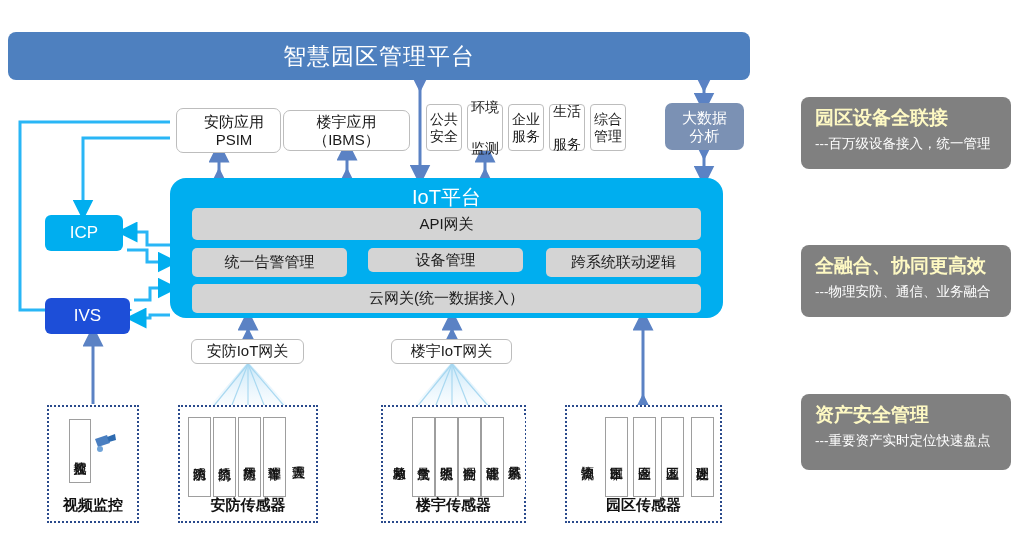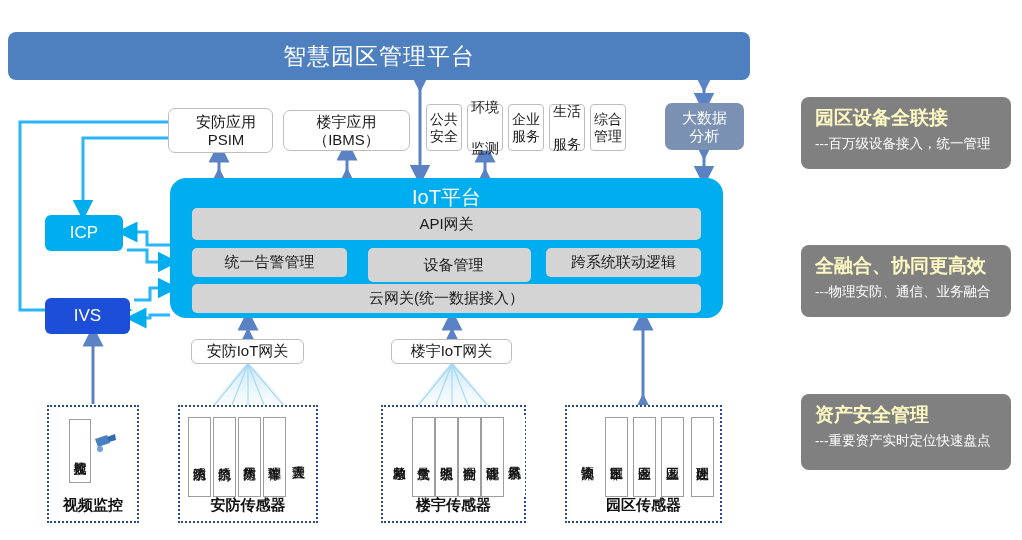--- a/index.html
+++ b/index.html
@@ -118,21 +118,21 @@
         <line x1="452" y1="364" x2="434" y2="410"></line>
       <line x1="452" y1="364" x2="452" y2="410"></line>
         <line x1="452" y1="364" x2="470" y2="410"></line>
       <line x1="452" y1="364" x2="490" y2="408"></line>
     </g>
   </g>
 </svg>
 
 <div class="abs" id="platform-banner">智慧园区管理平台</div>
 
-<div class="abs app-box" style="left:168px;top:108px;width:105px;height:45px;flex-direction:column;padding-left:11px;">
+<div class="abs app-box" style="left:176px;top:108px;width:105px;height:45px;flex-direction:column;padding-left:11px;">
   <span>安防应用</span>
   <span>PSIM</span>
 </div>
 
 <div class="abs app-box" style="left:283px;top:110px;width:127px;height:41px;">楼宇应用（IBMS）</div>
 
 <div class="abs app-box app-sm" style="left:426px;top:104px;width:36px;height:47px;flex-direction:column;">
   <span>公共</span>
   <span>安全</span>
 </div>
@@ -158,21 +158,21 @@
   <span>分析</span>
 </div>
 
 <div class="abs" id="icp-box">ICP</div>
 <div class="abs" id="ivs-box">IVS</div>
 
 <div class="abs" id="iot-platform">
   <div id="iot-title">IoT平台</div>
   <div class="iot-card" style="left:22px;top:30px;width:509px;height:32px;">API网关</div>
   <div class="iot-card" style="left:22px;top:70px;width:155px;height:29px;">统一告警管理</div>
-  <div class="iot-card" style="left:198px;top:70px;width:155px;height:34px;padding-left:8px;">设备管理</div>
+  <div class="iot-card" style="left:198px;top:70px;width:155px;height:24px;">设备管理</div>
   <div class="iot-card" style="left:22px;top:106px;width:509px;height:29px;">云网关(统一数据接入）</div>
   <div class="iot-card" style="left:376px;top:70px;width:155px;height:29px;">跨系统联动逻辑</div>
 </div>
 
 <div class="abs gw-box" style="left:191px;top:339px;width:113px;height:25px;">安防IoT网关</div>
 <div class="abs gw-box" style="left:391px;top:339px;width:121px;height:25px;">楼宇IoT网关</div>
 
 <div class="abs group" style="left:47px;top:405px;width:92px;height:118px;">
   <div class="vlabel" style="left:20px;top:12px;width:20px;height:62px;">视频监控</div>
   <svg class="abs" style="left:44px;top:24px;width:26px;height:24px;" viewBox="0 0 26 24">

